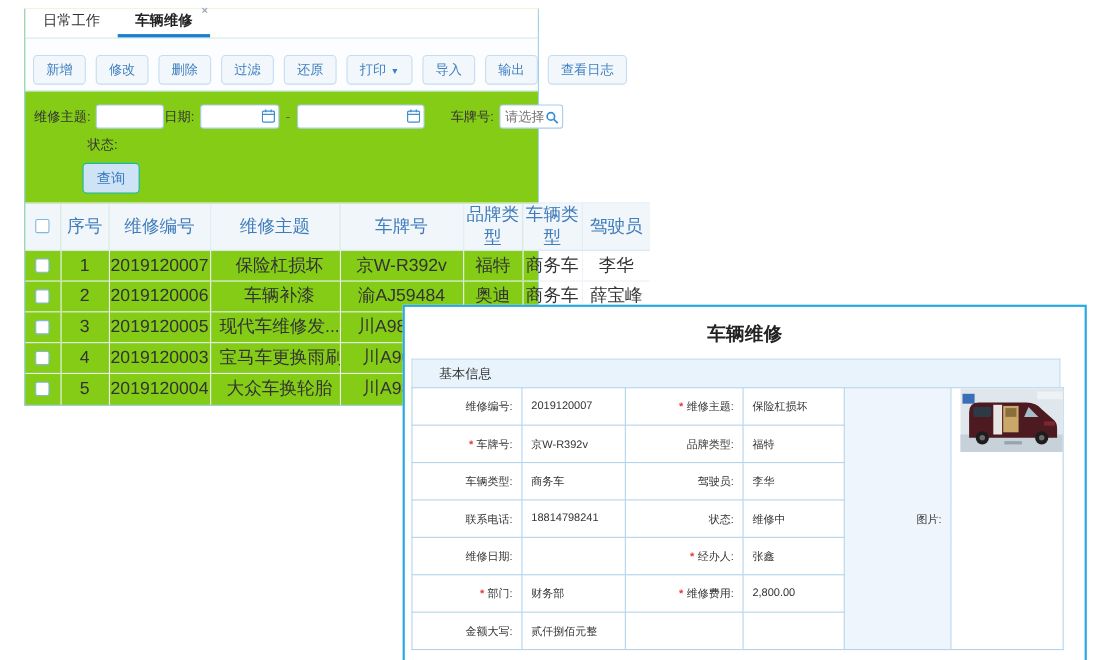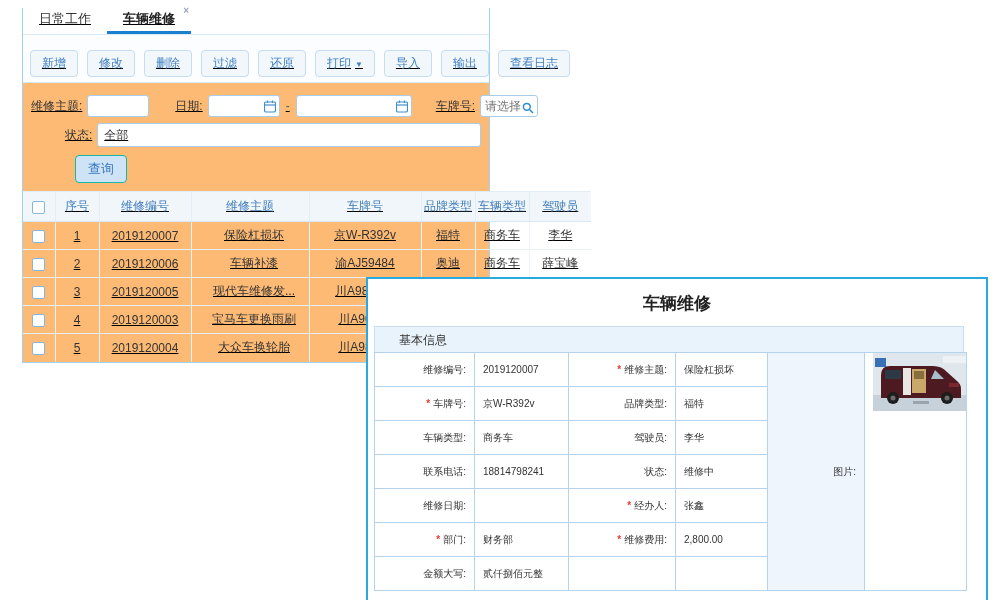--- a/index.html
+++ b/index.html
@@ -1,21 +1,21 @@
 <!DOCTYPE html>
 <html><head>
 <meta charset="utf-8">
 <style>
   * { box-sizing: border-box; margin: 0; padding: 0; }
   html,body { width:1000px; height:600px; overflow:hidden; background:#fff;
     font-family:"Liberation Sans","DejaVu Sans",sans-serif; }
 
   
   .list-window { position:absolute; left:22px; top:8px; width:468px;
-    background:#fdba74; border:1px solid #9ed2ef; border-top:none; z-index:1;text-decoration:underline; }
+    background:#84cc16; border:1px solid #9ed2ef; border-top:none; z-index:1; }
   .tabbar { display:flex; align-items:flex-end; height:27px; border-bottom:1px solid #d9eaf5; background:#fff; }
   .tab { position:relative; font-size:13px; color:#333; padding:5px 16px 6px; cursor:pointer; }
   .tab.active { font-weight:bold; color:#222; border-bottom:3px solid #1b7fd0; padding-bottom:3px; }
   .tab-close { position:absolute; top:1px; right:2px; font-size:10px; color:#9aa7b5; line-height:10px; }
 
   .toolbar { display:flex; align-items:center; gap:9px; padding:5px 7px; background:#fbfdff; border-bottom:1px solid #d9eaf5; }
   .tbtn { background:#f2f7fc; border:1px solid #c6dcf0; border-radius:4px; color:#3f7fc0;
     font-size:12px; padding:4px 11px; cursor:pointer; white-space:nowrap;
     font-family:"Liberation Sans","DejaVu Sans",sans-serif;margin-top:10px; }
   .caret { font-size:8px; margin-left:4px; color:#3f7fc0; }
@@ -27,21 +27,21 @@
   .txt { height:22px; border:1px solid #a9cce9; border-radius:3px; font-size:12px; padding:0 4px; outline:none; color:#333;text-align:center; }
   .input-wrap { position:relative; display:inline-block; margin-left:5px; }
   .input-icon { position:absolute; right:4px; top:4px; pointer-events:auto; }
   .dash { font-size:12px; color:#555; margin:0 6px; }
   .select-box { height:24px; line-height:22px; border:1px solid #a9cce9; border-radius:3px;
     font-size:12px; padding:0 6px; color:#333; margin-left:5px; width:473px; background:#fff; }
   .query-btn { background:#cfe3f6; border:1px solid #14b8a6; border-radius:4px; color:#3a7abf;
     font-size:13px; padding:4px 12px; margin:8px 0 8px 44px; cursor:pointer;
     font-family:"Liberation Sans","DejaVu Sans",sans-serif; }
 
-  table.list { width:100%; border-collapse:collapse; table-layout:fixed; font-size:12px; }
+  table.list { width:100%; border-collapse:collapse; table-layout:fixed; font-size:16px; }
   table.list th { background:#f1f6fa; color:#3f7cba; font-weight:normal; height:30px;
     border-top:1px solid #e2edf6; border-left:1px solid #e2edf6; border-bottom:1px solid #d8e7f3; }
   table.list td { height:28px; border-top:1px solid #e9f1f8; border-left:1px solid #eef4fa;
     text-align:center; color:#333; overflow:hidden; white-space:nowrap; }
   table.list th:first-child, table.list td:first-child { border-left:none; }
   td.subj { text-align:left; padding-left:8px; }
   .blue { color:#4287c5; }
   .cbx { display:inline-block; width:13px; height:13px; border:1px solid #85b6dc; border-radius:2px;
     background:#fff; vertical-align:middle; cursor:pointer; }
 
@@ -86,21 +86,21 @@
     <button class="tbtn">输出</button>
     <button class="tbtn">查看日志</button>
   </div>
 
   <div class="filters">
     <div class="f-row">
       <span class="f-label w-sub">维修主题:</span>
       <span class="input-wrap">
         <input class="txt" style="width: 62px;">
       </span>
-      <span class="f-label" style="margin-left:26px">日期:</span>
+      <span class="f-label" style="">日期:</span>
       <span class="input-wrap">
         <input class="txt" style="width: 72px; padding-right: 18px;">
         <span class="input-icon">
           <svg width="12" height="13" viewBox="0 0 12 13">
               <rect x="0.5" y="2" width="11" height="10" rx="1.5" fill="none" stroke="#3e8fd0" stroke-width="1.2"></rect>
               <line x1="0.5" y1="5" x2="11.5" y2="5" stroke="#3e8fd0" stroke-width="1.2"></line>
               <line x1="3.5" y1="0.5" x2="3.5" y2="3" stroke="#3e8fd0" stroke-width="1.2"></line>
               <line x1="8.5" y1="0.5" x2="8.5" y2="3" stroke="#3e8fd0" stroke-width="1.2"></line>
             </svg>
         </span>
@@ -123,21 +123,20 @@
         <span class="input-icon" style="top:5px">
           <svg width="12" height="12" viewBox="0 0 12 12">
               <circle cx="4.8" cy="4.8" r="3.4" fill="none" stroke="#2f8fd6" stroke-width="1.5"></circle>
               <line x1="7.5" y1="7.5" x2="11" y2="11" stroke="#2f8fd6" stroke-width="1.6"></line>
             </svg>
         </span>
       </span>
     </div>
     <div class="f-row">
       <span class="f-label w-sub">状态:</span>
-      <div class="select-box">全部</div>
     </div>
     <button class="query-btn">查询</button>
   </div>
 
   <table class="list">
     <colgroup>
       <col style="width:32px">
         <col style="width:44px">
         <col style="width:92px">
         <col style="width:118px">

